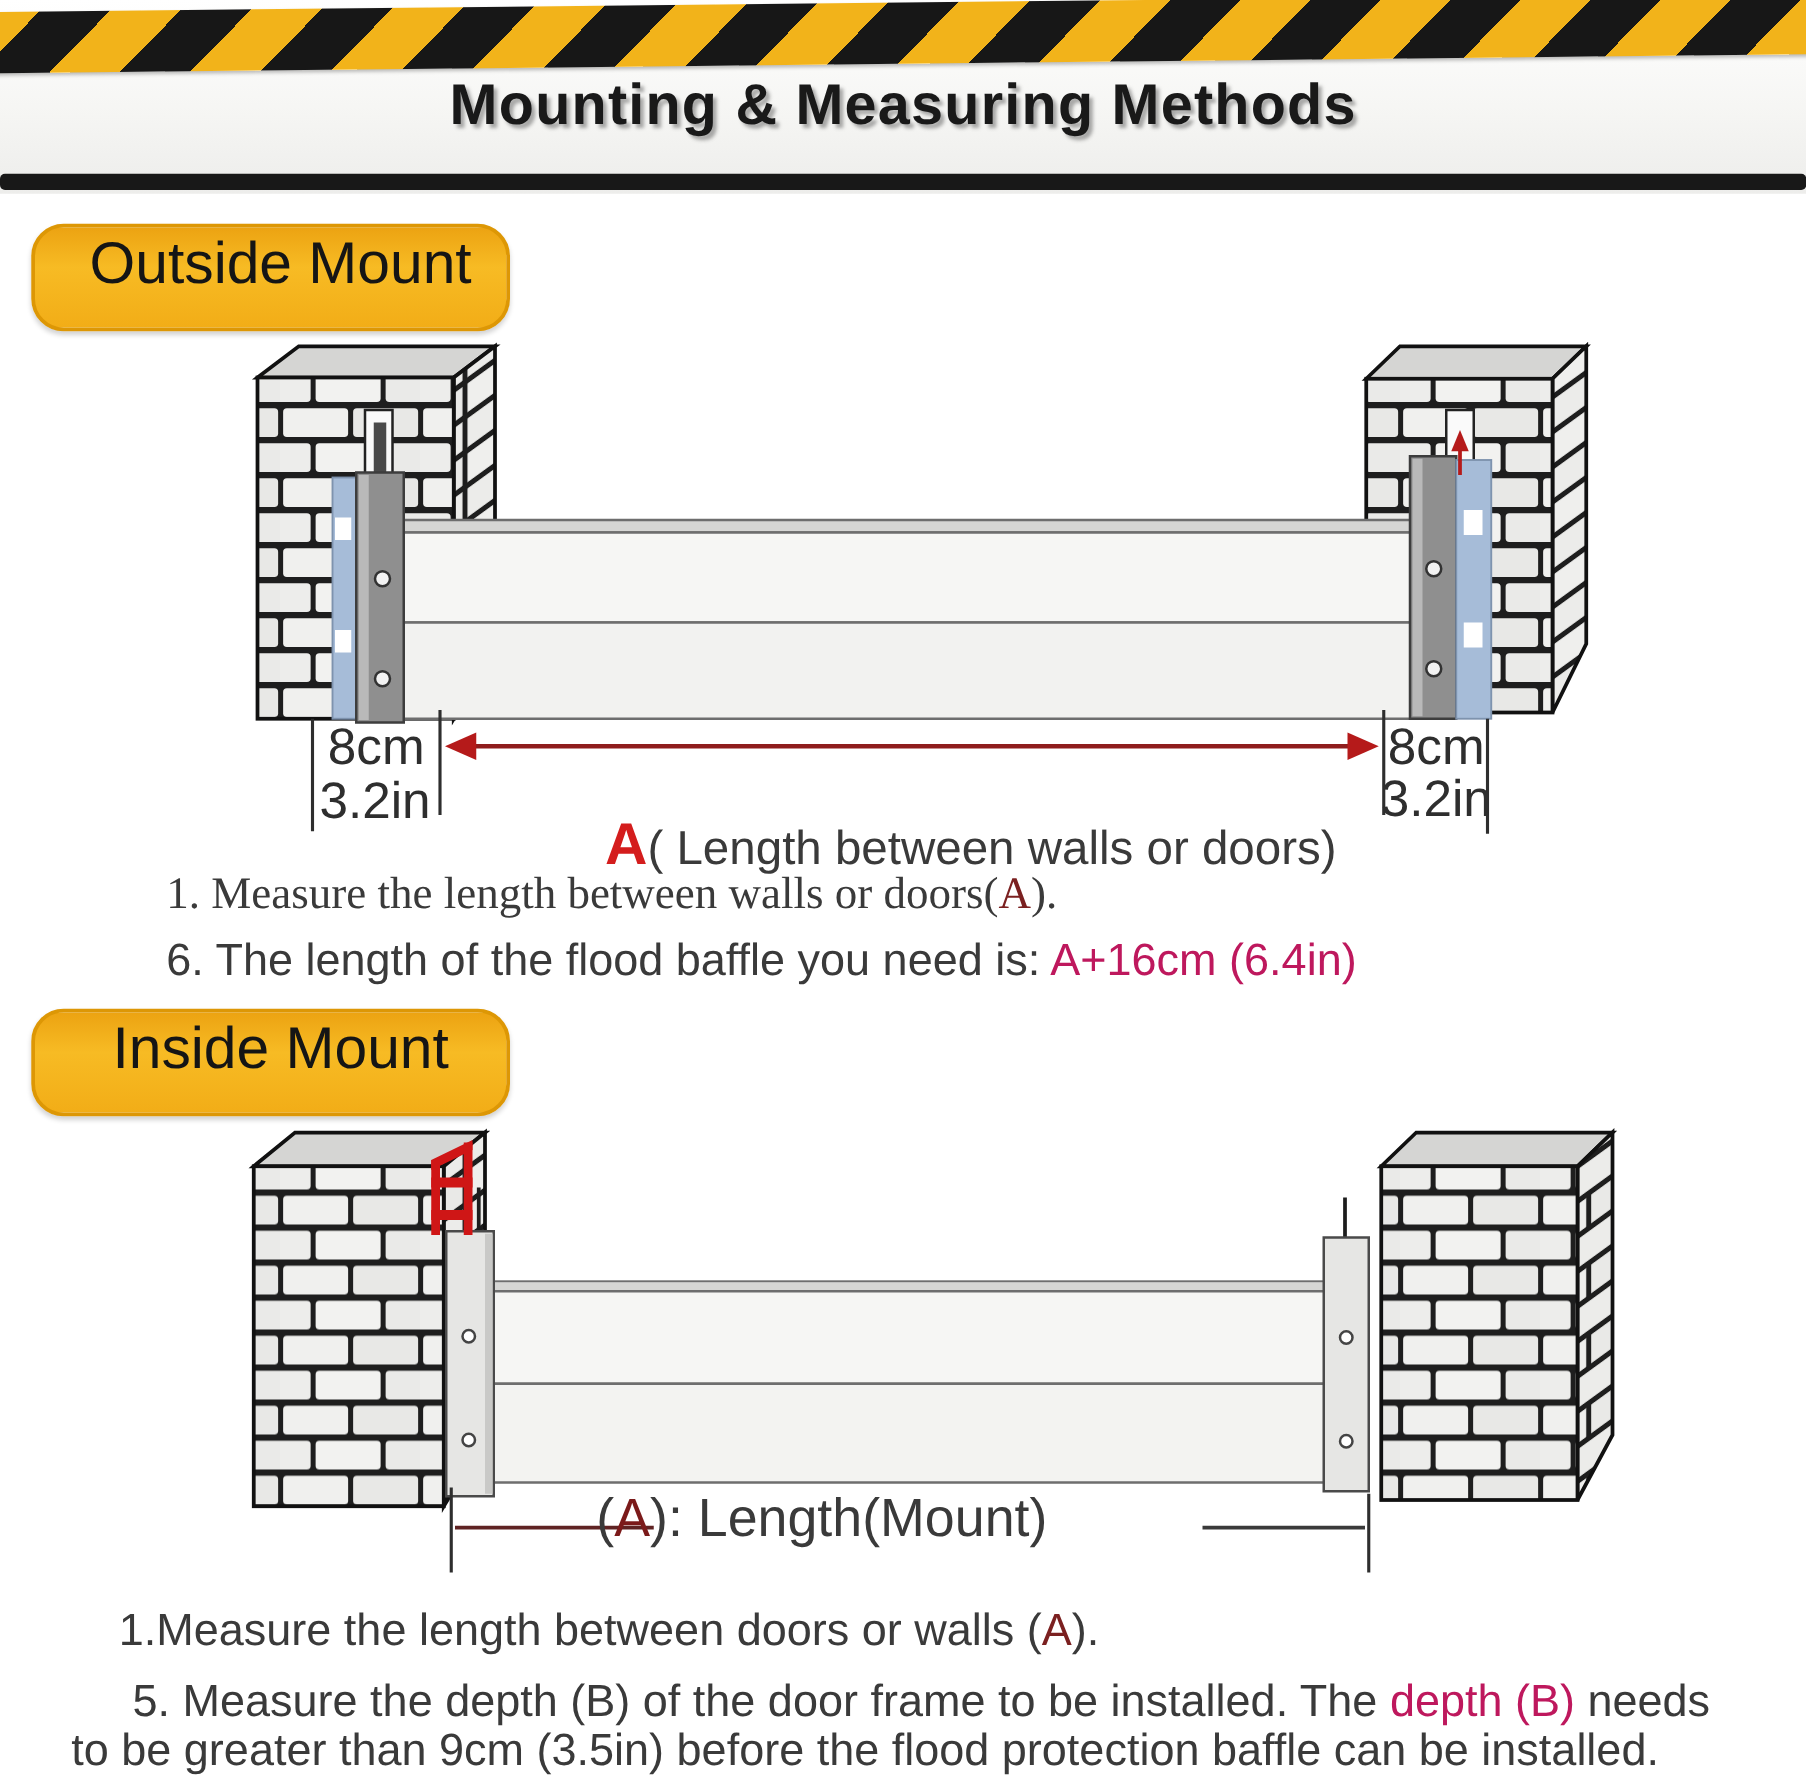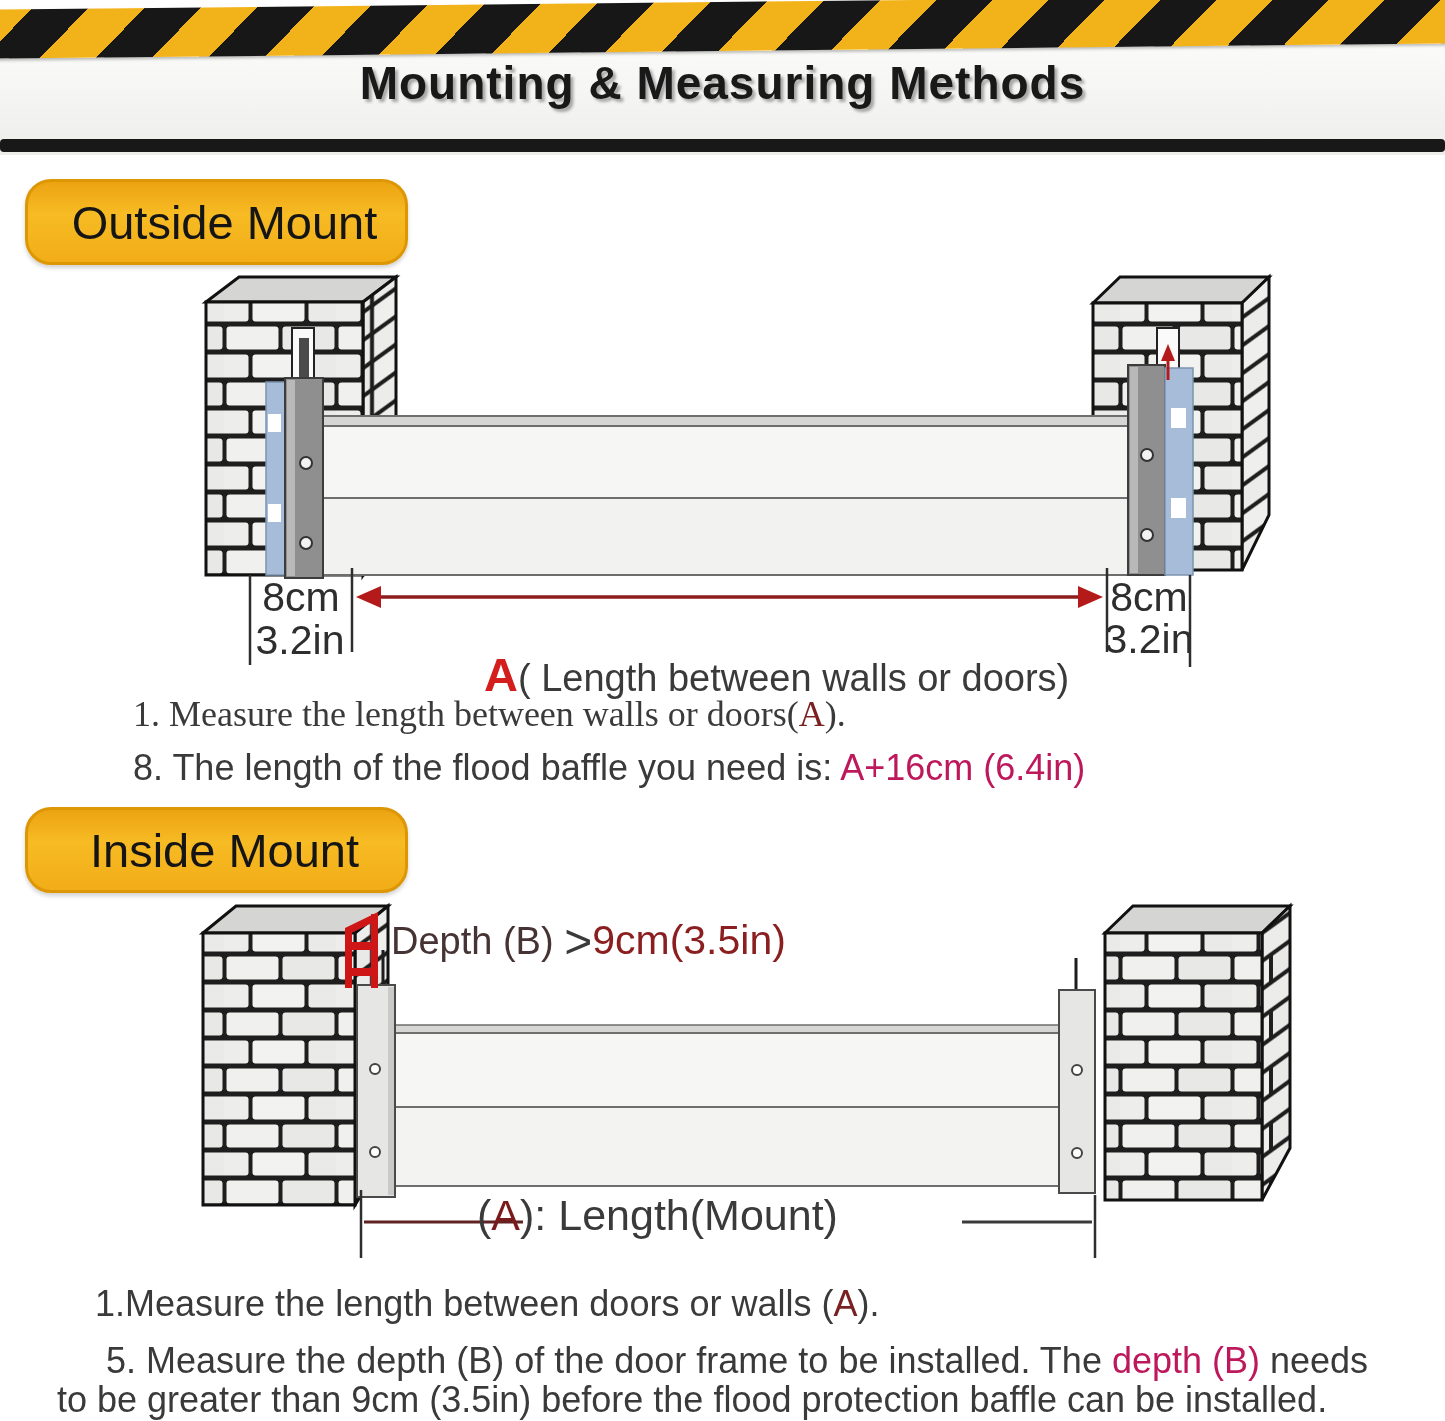--- a/index.html
+++ b/index.html
@@ -28,21 +28,21 @@
   }
   .title-bar{
     left:0;top:139px;width:1445px;height:13px;background:#181818;border-radius:4px;
   }
 
   
   .badge{
     width:383px;height:86px;border-radius:26px;
     background:linear-gradient(180deg,#eca312 0%,#f7bb24 40%,#f2ad17 100%);
     border:3px solid #dd9705;box-sizing:border-box;
-    display:flex;align-items:center;justify-content:center;
+    display:flex;align-items:flex-start;justify-content:center;
     font-size:47px;color:#151515;box-shadow:0 3px 4px rgba(0,0,0,.18);
     white-space:nowrap;
     padding-left:16px;
   }
   .badge-outside{left:25px;top:179px;}
   .badge-inside{left:25px;top:807px;}
 
   
   .dim-text{font-size:41px;color:#2e2e2e;line-height:1;text-align:center;white-space:nowrap;}
   .arrow-label{font-size:38px;color:#3a3a3a;line-height:1.1;white-space:nowrap;margin-top:48px;}
@@ -149,21 +149,21 @@
   <div class="abs dim-text" style="left:1109px;top:577px;width:80px;">8cm</div>
   <div class="abs dim-text" style="left:1103px;top:619px;width:92px;">3.2in</div>
   <div class="abs arrow-label" style="left:484px;top:601px;">
     <span class="big-a">A</span><span>( Length between walls or doors)</span>
   </div>
 
   <div class="abs step" style="left:133px;top:694px;font-family:Liberation Serif, serif;">
     <span>1. Measure the length between walls or doors(</span><span class="hl-a">A</span><span>).</span>
   </div>
   <div class="abs step" style="left:133px;top:748px;">
-    <span>8. The length of the flood baffle you need is: </span><span class="hl">A+16cm (6.4in)</span>
+    <span>6. The length of the flood baffle you need is: </span><span class="hl">A+16cm (6.4in)</span>
   </div>
 
   <div class="abs badge badge-inside">
     <span>Inside Mount</span>
   </div>
 
   <svg class="abs" style="left:0;top:898px;" width="1445" height="372" viewBox="0 0 1445 372">
     <defs>
       <pattern id="brickFront2" width="112" height="56" patternUnits="userSpaceOnUse">
         <rect width="112" height="56" fill="#1e1e1e"></rect>
@@ -223,23 +223,20 @@
     </g>
 
     <g>
       <line x1="361" y1="292" x2="361" y2="360" stroke="#2e2e2e" stroke-width="2.5"></line>
       <line x1="1095" y1="297" x2="1095" y2="360" stroke="#2e2e2e" stroke-width="2.5"></line>
       <line x1="364" y1="324" x2="523" y2="324" stroke="#5f2323" stroke-width="3"></line>
       <line x1="962" y1="324" x2="1092" y2="324" stroke="#3a3a3a" stroke-width="3"></line>
     </g>
   </svg>
 
-  <div class="abs depth-label" style="left:391px;top:916px;">
-    <span>Depth (B) </span><span class="gt">&gt;</span><span class="val">9cm(3.5in)</span>
-  </div>
   <div class="abs length-label" style="left:477px;top:1192px;">
     <span>(</span><span class="maroon-a">A</span><span>): Length(Mount)</span>
   </div>
 
   <div class="abs step" style="left:95px;top:1284px;">
     <span>1.Measure the length between doors or walls (</span><span class="hl-a">A</span><span>).</span>
   </div>
   <div class="abs step" style="left:106px;top:1341px;">
     <span>5. Measure the depth (B) of the door frame to be installed. The </span><span class="hl">depth (B)</span><span> needs</span>
   </div>

